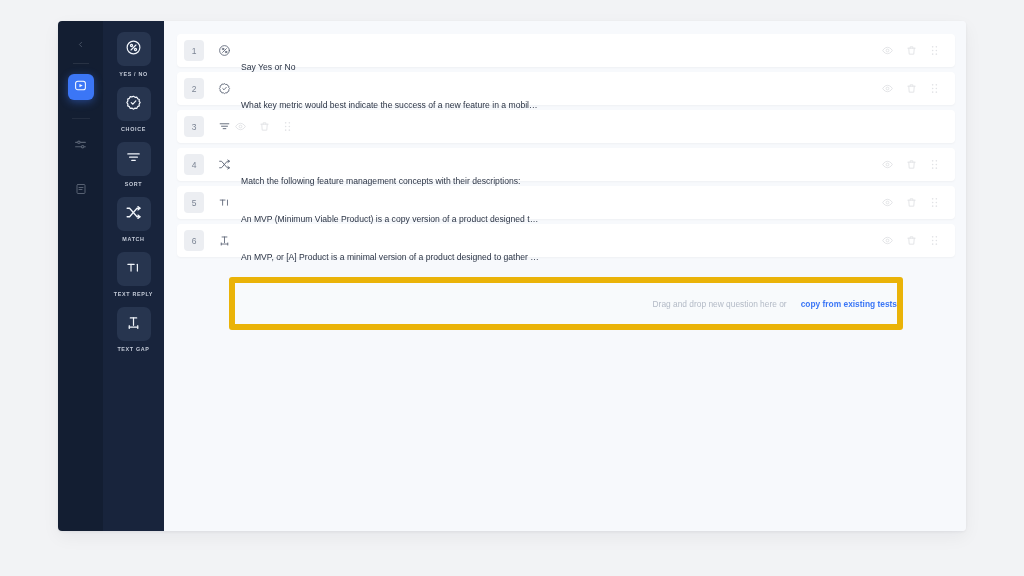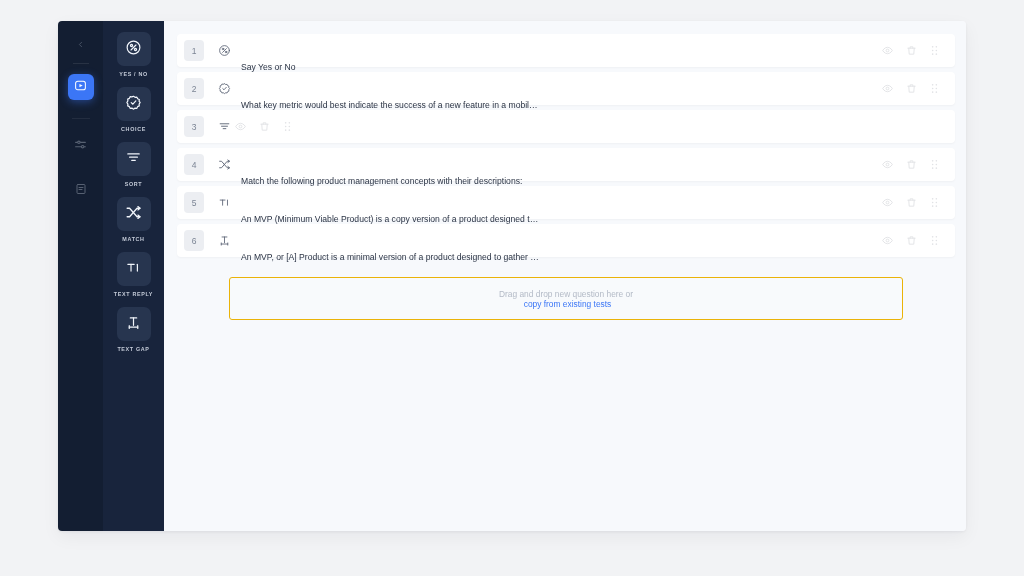--- a/index.html
+++ b/index.html
@@ -174,33 +174,32 @@
     color: #6b7280;
     display: flex;
     align-items: center;
     justify-content: center;
   }
 
   .dropzone {
     margin: 20px 52px 0 52px;
     height: 41px;
     background: #f8fafc;
-    border: 1px solid #eab308;
+    border: 6px solid #eab308;
     border-radius: 3px;
     display: flex;
     align-items: center;
-    justify-content: center;
+    justify-content: flex-end;
     font-size: 8.4px;
-    flex-direction: column;
   }
   .dz-text { color: #b3bac6; }
   .dz-link {
     color: #3b76f6;
-    font-weight: 400;
-    margin-left: 3px;
+    font-weight: 700;
+    margin-left: 14px;
   }
 </style>
 </head>
 <body>
 
 <div id="app-shell">
 
   <div class="rail">
 
     <div class="rail-back">
@@ -442,21 +441,21 @@
     <div class="q-row">
       <div class="q-num">4</div>
       <div class="q-icon">
         <svg width="13" height="13" viewBox="0 0 24 24" fill="none" stroke="currentColor" stroke-width="1.7" stroke-linecap="round" stroke-linejoin="round">
           <path d="M3 6h3.5L17 18h4"></path>
             <path d="M3 18h3.5L17 6h4"></path>
           <polyline points="18.2 3.6 21.2 6 18.2 8.4"></polyline>
             <polyline points="18.2 15.6 21.2 18 18.2 20.4"></polyline>
         </svg>
       </div>
-      <div class="q-text">Match the following product management concepts with their descriptions:</div>
+      <div class="q-text">Match the following feature management concepts with their descriptions:</div>
       <div class="q-actions">
         <span>
             <svg width="11" height="11" viewBox="0 0 24 24" fill="none" stroke="currentColor" stroke-width="2">
               <path d="M1.5 12S5.5 5 12 5s10.5 7 10.5 7-4 7-10.5 7S1.5 12 1.5 12z"></path>
               <circle cx="12" cy="12" r="3"></circle>
             </svg>
           </span>
         <span>
             <svg width="11" height="11" viewBox="0 0 24 24" fill="none" stroke="currentColor" stroke-width="2" stroke-linecap="round">
               <path d="M4 7h16"></path>

